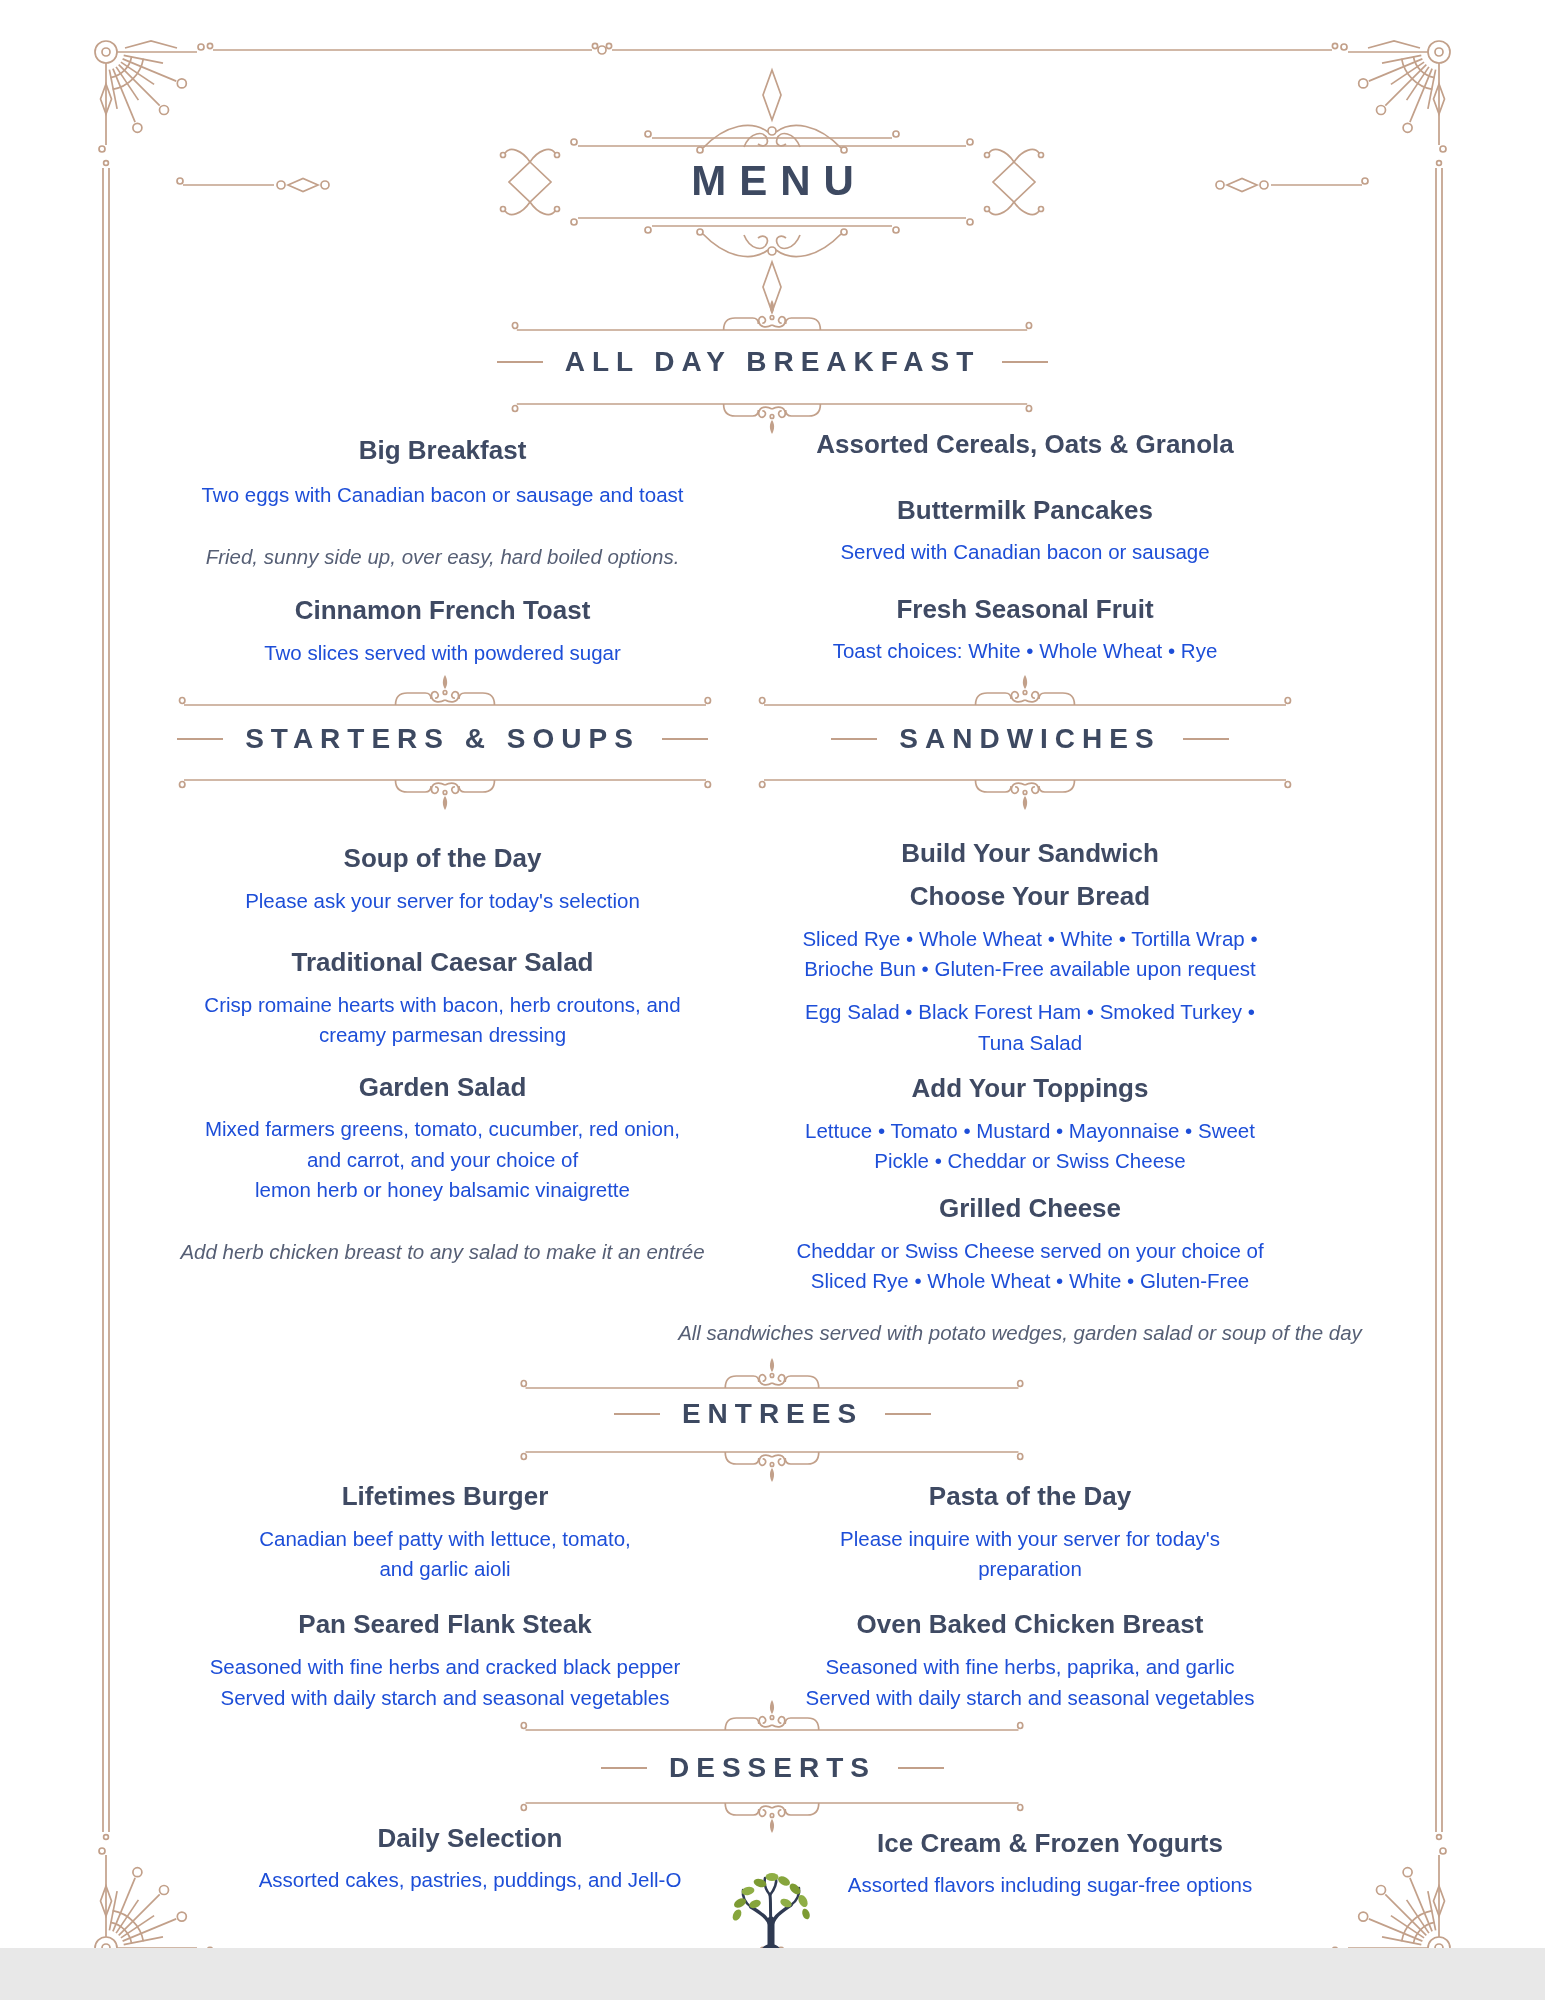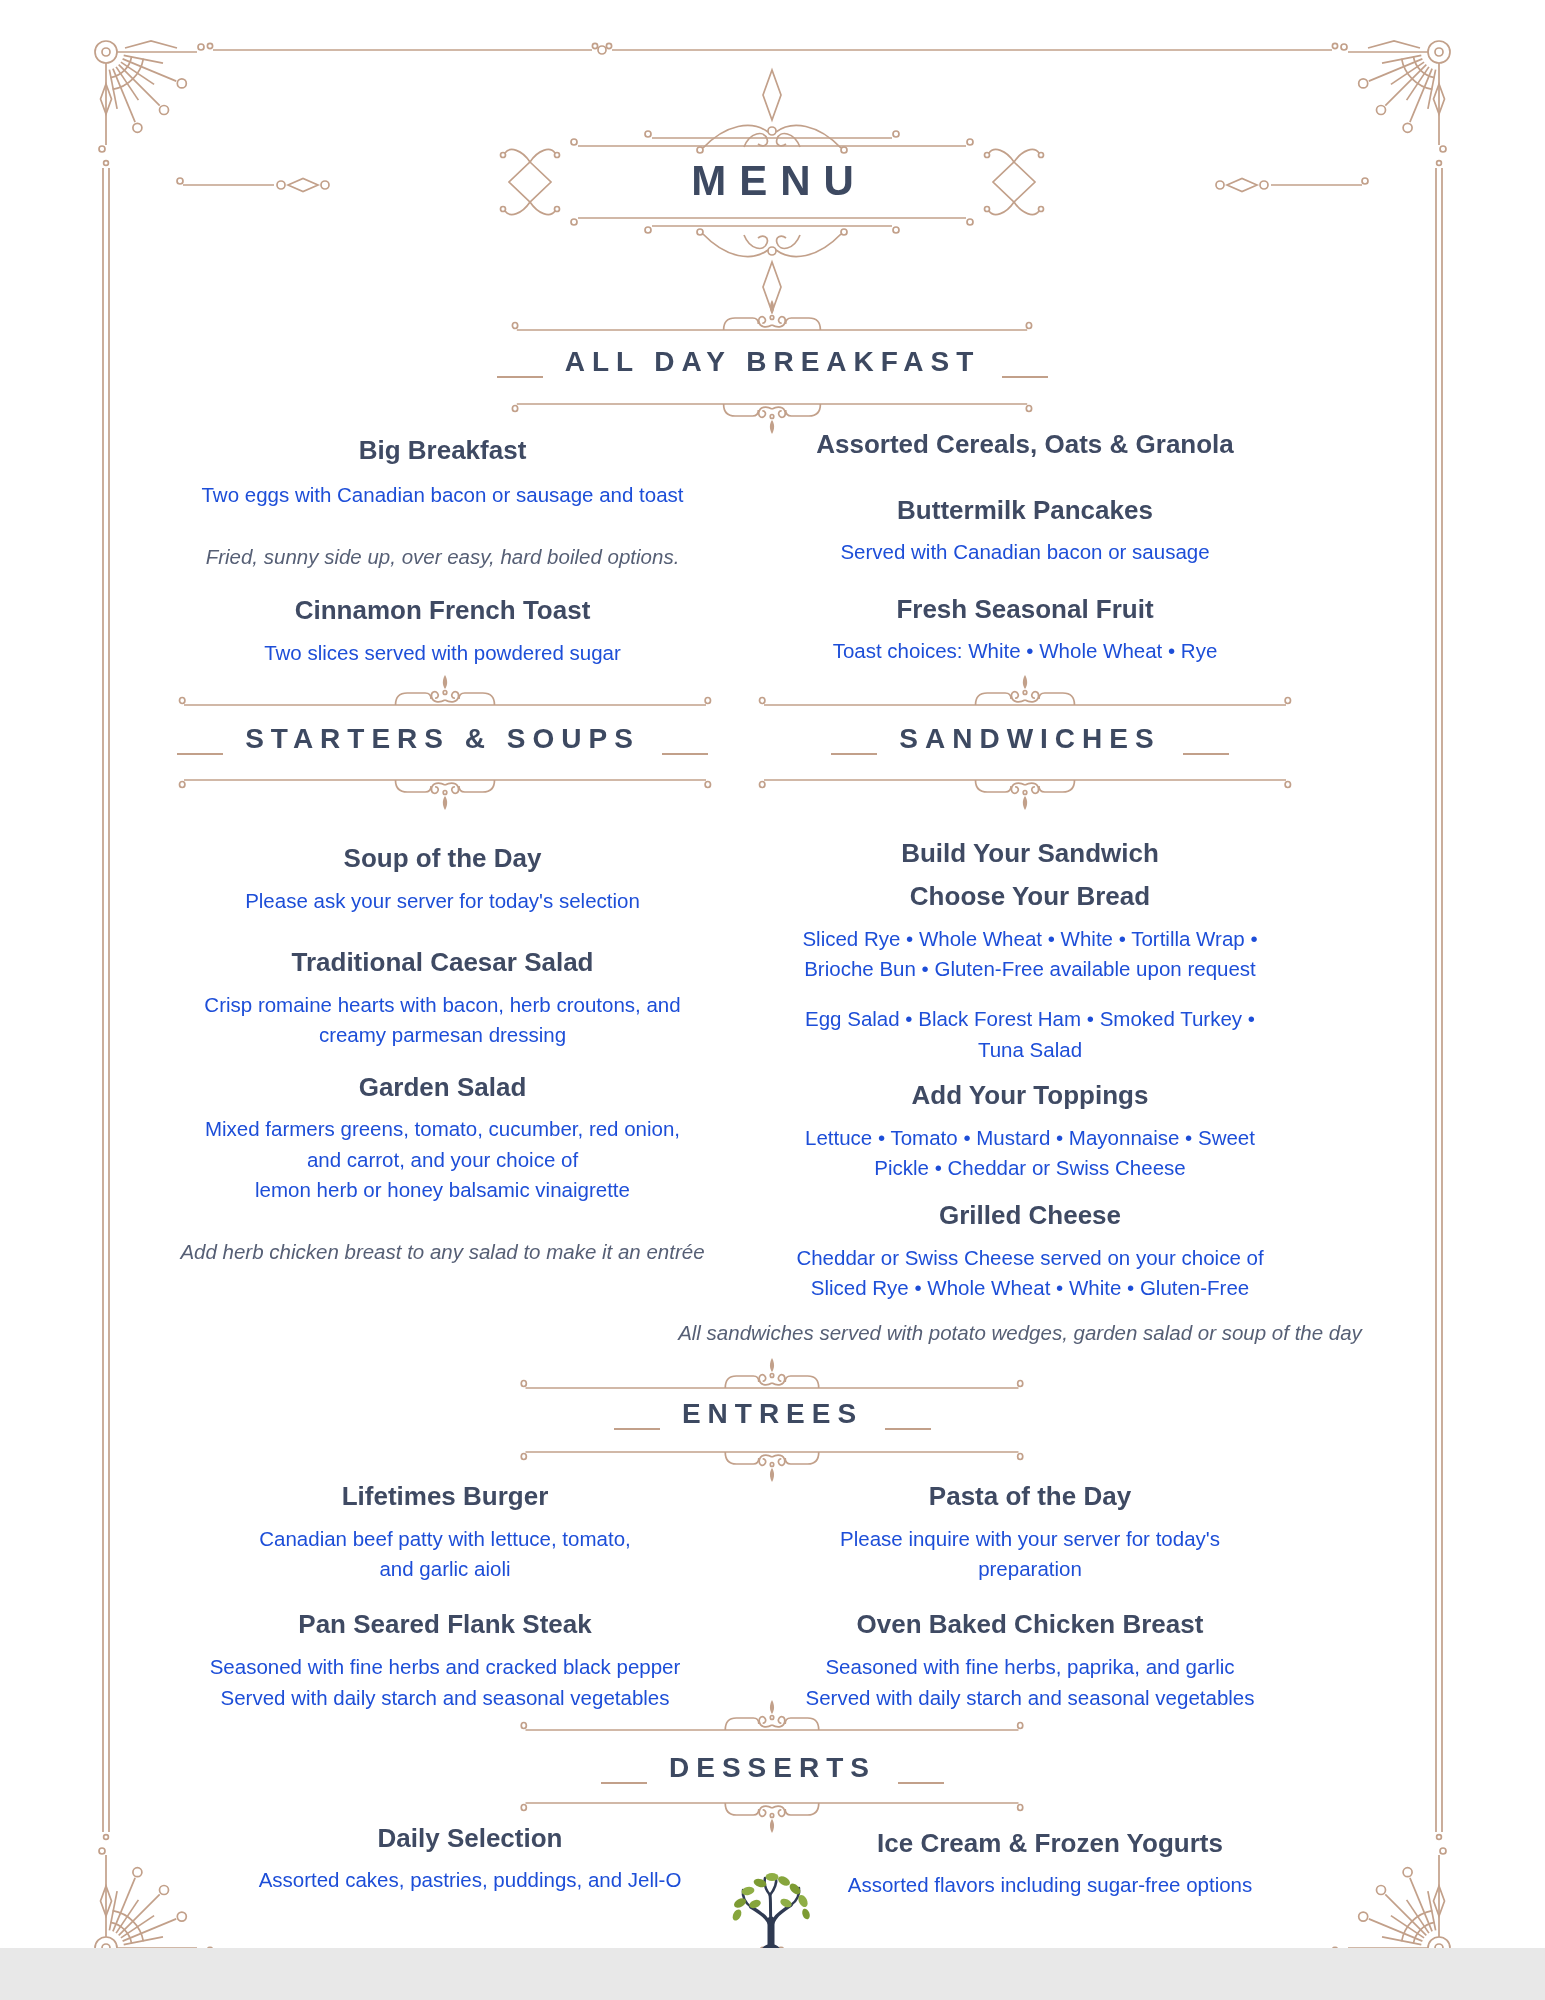--- a/index.html
+++ b/index.html
@@ -11,21 +11,21 @@
   .deco{position:absolute;left:0;top:0;width:1545px;height:2000px;pointer-events:none;}
   .tan{stroke:#c2a08a;fill:none;stroke-width:1.7px;}
   .tanfill{fill:#c2a08a;stroke:none;}
   .deco *{vector-effect:non-scaling-stroke;}
 
   .menu-title{
     position:absolute;left:0;top:157px;width:1545px;text-align:center;
     font-size:42px;font-weight:bold;letter-spacing:13px;color:#3d4961;text-indent:13px;
   }
   .sec-head{
-    position:absolute;display:flex;align-items:flex-end;justify-content:center;gap:22px;
+    position:absolute;display:flex;align-items:center;justify-content:center;gap:22px;
     color:#3d4961;font-weight:bold;letter-spacing:7px;font-size:28px;white-space:nowrap;
   }
   .sec-head .dash{width:46px;height:2px;background:#c2a08a;flex:none;}
   .col{position:absolute;text-align:center;}
   .item-name{font-weight:bold;font-size:26px;color:#3f4a63;margin:0;line-height:1.3;}
   .item-desc{font-size:20.5px;margin:0;line-height:1.48;white-space:pre-line;color:#1d4ed8;}
   .note{font-style:italic;font-size:20.5px;margin:0;line-height:1.48;color:#565f75;}
 </style>
 </head>
 <body>
@@ -237,21 +237,21 @@
 and carrot, and your choice of
 lemon herb or honey balsamic vinaigrette</p>
     <p class="note" style="margin-top:32px;">Add herb chicken breast to any salad to make it an entrée</p>
   </div>
 
   <div class="col" style="left:745px;top:837px;width:570px;">
     <p class="item-name">Build Your Sandwich</p>
     <p class="item-name" style="margin-top:9px;">Choose Your Bread</p>
     <p class="item-desc" style="margin-top:10px;">Sliced Rye • Whole Wheat • White • Tortilla Wrap •
 Brioche Bun • Gluten-Free available upon request</p>
-    <p class="item-desc" style="margin-top:20px;">Egg Salad • Black Forest Ham • Smoked Turkey •
+    <p class="item-desc" style="margin-top:13px;">Egg Salad • Black Forest Ham • Smoked Turkey •
 Tuna Salad</p>
     <p class="item-name" style="margin-top:14px;">Add Your Toppings</p>
     <p class="item-desc" style="margin-top:10px;">Lettuce • Tomato • Mustard • Mayonnaise • Sweet
 Pickle • Cheddar or Swiss Cheese</p>
     <p class="item-name" style="margin-top:16px;">Grilled Cheese</p>
     <p class="item-desc" style="margin-top:10px;">Cheddar or Swiss Cheese served on your choice of
 Sliced Rye • Whole Wheat • White • Gluten-Free</p>
   </div>
 
   <div class="col" style="left:620px;top:1318px;width:800px;">

